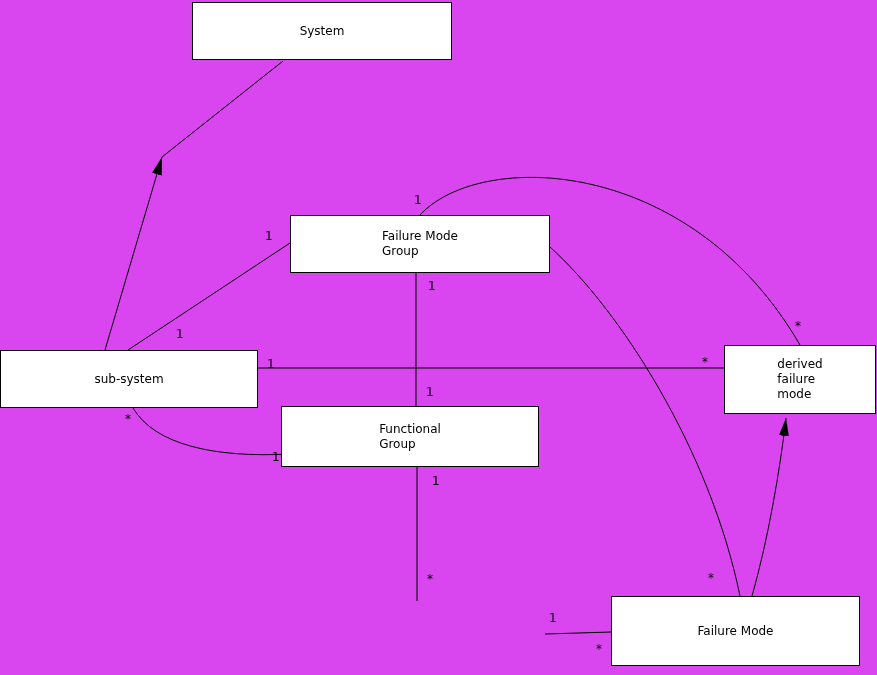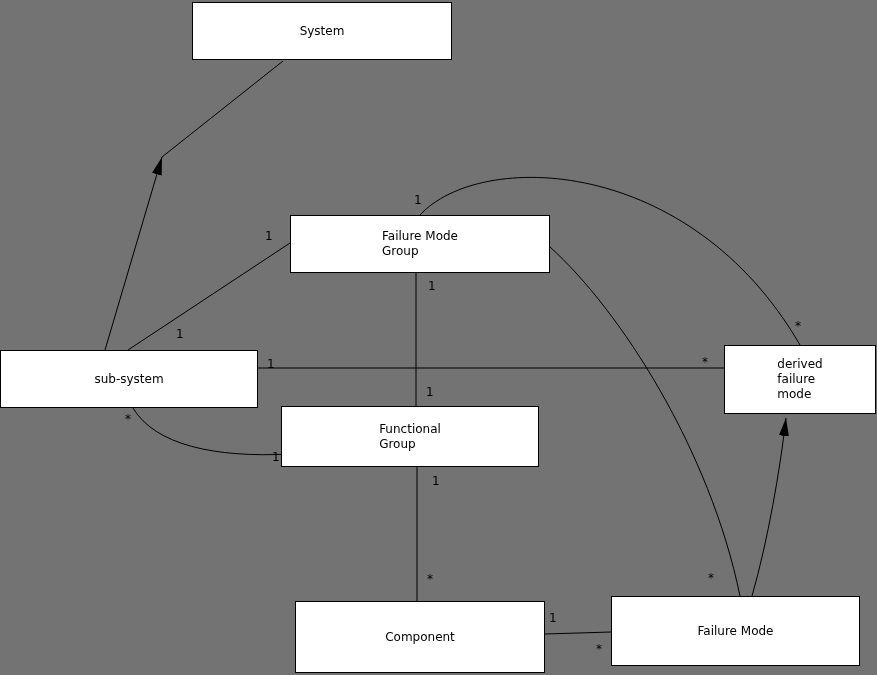--- a/index.html
+++ b/index.html
@@ -2,21 +2,21 @@
 <html><head>
 <meta charset="utf-8">
 <style>
   * { box-sizing: border-box; }
   html, body { margin: 0; padding: 0; background: #ffffff; }
   body { font-family: "DejaVu Sans", sans-serif; }
   .canvas {
     position: relative;
     width: 877px;
     height: 675px;
-    background: #737373;
+    background: #d946ef;
     overflow: hidden;
   }
   .edges {
     position: absolute;
     left: 0; top: 0;
     width: 877px; height: 675px;
   }
   .node {
     position: absolute;
     border: 1px solid #000;
@@ -92,23 +92,20 @@
 
   <div class="node" style="left:0px; top:350px; width:258px; height:58px;">
     <span class="node-label center">sub-system</span>
   </div>
 
   <div class="node" style="left:281px; top:406px; width:258px; height:61px;">
     <span class="node-label">Functional
 Group</span>
   </div>
 
-  <div class="node" style="left:295px; top:601px; width:250px; height:72px;">
-    <span class="node-label center">Component</span>
-  </div>
 
   <div class="node" style="left:611px; top:596px; width:249px; height:70px;">
     <span class="node-label center">Failure Mode</span>
   </div>
 
   <span class="mult" style="left:414px; top:193px;">1</span>
   <span class="mult" style="left:795px; top:319px;">*</span>
 
   <span class="mult" style="left:176px; top:327px;">1</span>
   <span class="mult" style="left:265px; top:229px;">1</span>

